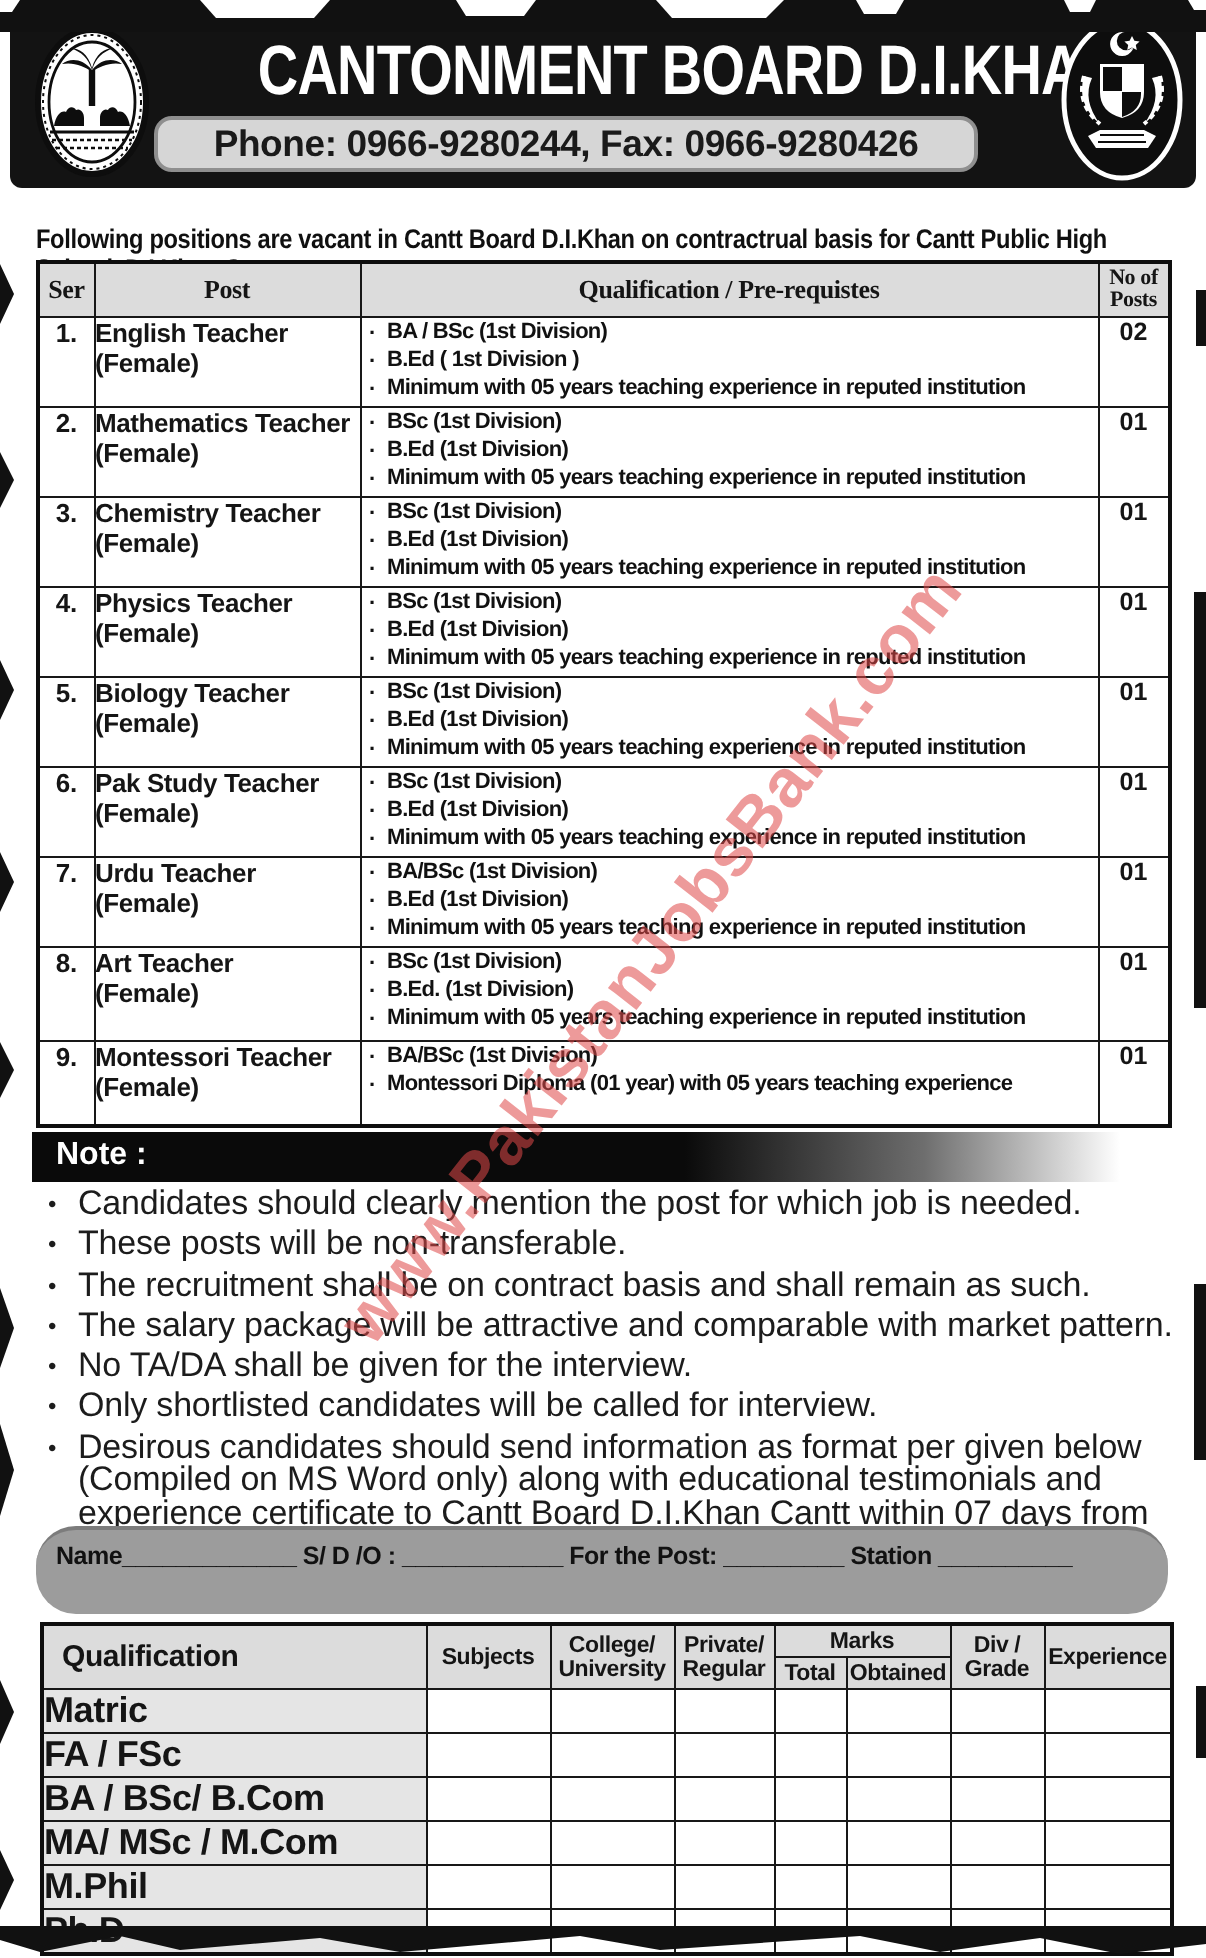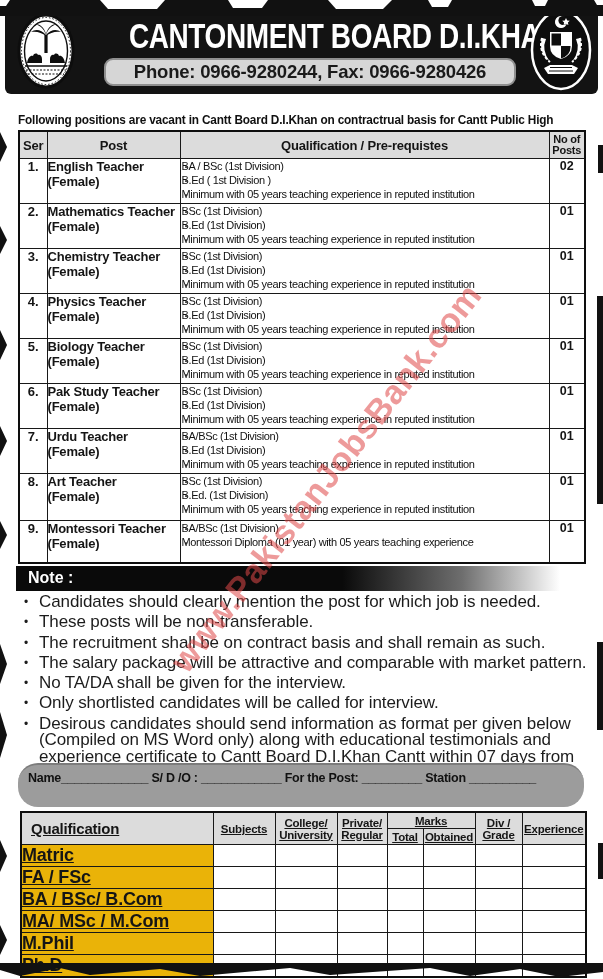--- a/index.html
+++ b/index.html
@@ -20,50 +20,50 @@
   }
   .logo{position:absolute;}
   .logo-left{left:12px;top:7px;width:58px;height:77px;}
   .logo-right{right:6px;top:4px;width:62px;height:81px;}
   .title-wrap{position:absolute;left:70px;right:76px;top:10px;text-align:center;}
   .title-text{
     display:inline-block;white-space:nowrap;color:#fff;font-weight:bold;
     font-size:35px;letter-spacing:-0.5px;transform:scaleX(0.8);transform-origin:center;
   }
   .phone-pill{
-    position:absolute;left:99px;top:52px;width:408px;height:24px;
+    position:absolute;left:72px;top:52px;width:408px;height:24px;
     background:var(--phone-pill-gray,#d6d6d6);border:2px solid #8f8f8f;border-radius:9px;
     text-align:center;font-weight:bold;font-size:18.5px;line-height:24px;color:#1a1a1a;
     letter-spacing:-0.2px;
   }
   
   .intro{
     position:absolute;top:98px;left:18px;width:655px;
     transform:scaleX(0.876);transform-origin:0 0;
     font-weight:bold;font-size:13.5px;line-height:15.5px;letter-spacing:-0.2px;color:#101010;
   }
   
   table{border-collapse:collapse;table-layout:fixed;}
   .vacancy{position:absolute;top:130px;left:18px;width:566px;border:2.5px solid #0e0e0e;}
   .vacancy th,.vacancy td{border:1.6px solid #181818;padding:0;overflow:hidden;}
   .vacancy thead th{
     background:var(--header-cell-gray,#dcdcdc);font-weight:bold;font-size:13px;
-    height:26px;letter-spacing:-0.2px;
+    height:26px;letter-spacing:-0.2px;font-family:Liberation Serif, serif;
   }
   .vacancy thead th.h-num{font-size:11px;line-height:11.5px;}
   .vacancy tbody tr{height:45px;}
   .vacancy tbody tr:nth-child(8){height:47px;}
   .vacancy tbody tr:nth-child(9){height:42px;}
   .c-ser{text-align:center;vertical-align:top;padding-top:7px;font-weight:bold;font-size:13px;}
   .c-post{vertical-align:top;padding:5px 2px 0 7px;}
   .post-line{font-weight:bold;font-size:13px;line-height:15px;letter-spacing:-0.2px;}
   .c-qual{vertical-align:top;padding:2px 1px 0 3px;}
   .qline{
-    font-weight:normal;font-size:11px;line-height:14px;letter-spacing:-0.35px;
-    padding-left:1px;position:relative;color:#111;
+    font-weight:bold;font-size:11px;line-height:14px;letter-spacing:-0.35px;
+    padding-left:13px;position:relative;color:#111;
   }
   .qline::before{content:".";position:absolute;left:4px;top:-2px;font-weight:bold;}
   .c-num{text-align:center;vertical-align:top;padding-top:9px;font-weight:bold;font-size:12.5px;}
   
   .note-band{
     position:absolute;top:566px;left:16px;width:544px;height:25px;
     background:linear-gradient(to right,#0a0a0a 0%,#0a0a0a 60%,#6e6e6e 82%,#fff 100%);
     color:#fff;font-weight:bold;font-size:16px;line-height:24px;padding-left:12px;
     box-sizing:border-box;
   }
@@ -75,21 +75,21 @@
   .notes li::before{content:"\2022";position:absolute;left:2px;top:0;font-size:12px;}
   
   .form-bar{
     position:absolute;top:763px;left:18px;width:566px;height:44px;
     background:var(--form-bar-gray,#9c9c9c);box-sizing:border-box;
     padding:5px 0 0 10px;border-top:2px solid #7c7c7c;border-radius:20px;
   }
   .form-line{font-weight:bold;font-size:12.5px;line-height:17.5px;letter-spacing:-0.25px;
     color:#111;white-space:nowrap;}
   
-  .qual-table{position:absolute;top:811px;left:20px;width:565px;border:2.5px solid #0e0e0e;background:#eab308;text-decoration:underline;}
+  .qual-table{position:absolute;top:811px;left:20px;width:565px;border:2.5px solid #0e0e0e;background:#e5e5e5;}
   .qual-table th,.qual-table td{border:1.5px solid #181818;padding:0;}
   .qual-table thead th{
     background:var(--header-cell-gray,#dcdcdc);font-weight:bold;font-size:11.5px;
     line-height:12px;height:15px;letter-spacing:-0.2px;
   }
   .qual-table thead th.q-h-qual{font-size:15px;text-align:left;padding-left:9px;}
   .pre{white-space:pre-line;}
   .qual-table tbody tr{height:19px;}
   .q-label{font-weight:bold;font-size:18px;padding-left:8px;letter-spacing:-0.2px;}
   .q-empty{background:#fff;}

